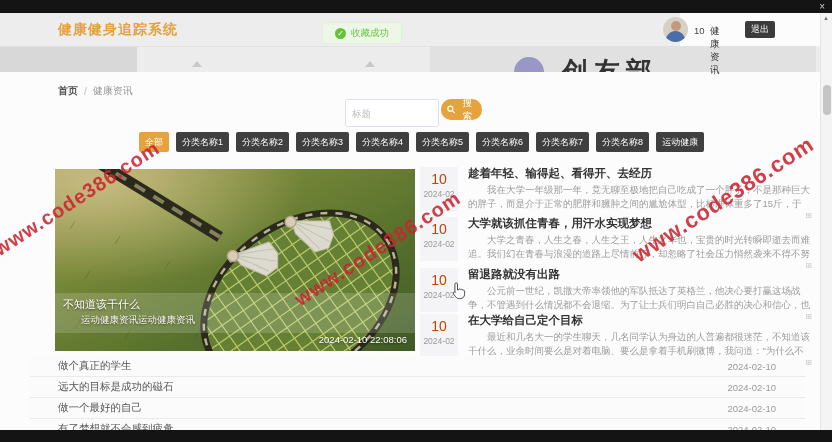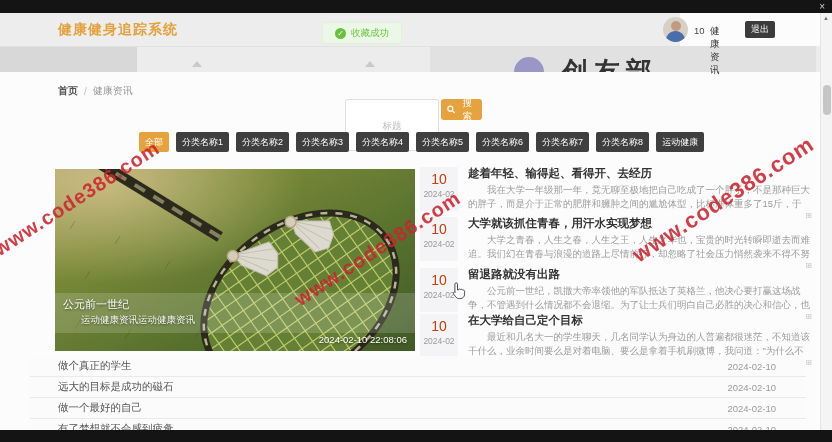--- a/index.html
+++ b/index.html
@@ -36,23 +36,23 @@
   .band .bigtext{position:absolute;left:562px;top:8px;font-size:26px;font-weight:bold;color:#333;letter-spacing:6px;white-space:nowrap;}
 
   
   .content{position:absolute;left:0;top:72px;width:820px;height:358px;background:#fcfcfc;}
   .breadcrumb{position:absolute;left:58px;top:12px;display:flex;gap:6px;align-items:center;}
   .bc-home{font-size:10px;color:#555;font-weight:bold;}
   .bc-sep{font-size:10px;color:#c0c4cc;}
   .bc-cur{font-size:10px;color:#999;}
 
   .search-input{position:absolute;left:345px;top:27px;width:80px;height:18px;border:1px solid #dcdfe6;border-radius:3px;
-                background:#fff;font-size:9.5px;padding:16px 6px;color:#666;outline:none;font-family:inherit;text-align:center;}
+                background:#fff;font-size:9.5px;padding:4px 6px;color:#666;outline:none;font-family:inherit;}
   .search-input::placeholder{color:#bdbdbd;}
-  .search-btn{position:absolute;left:441px;top:27px;width:41px;height:21px;background:#e6a23c;border:none;border-radius:3px;
+  .search-btn{position:absolute;left:441px;top:27px;width:41px;height:21px;background:#e6a23c;border:none;border-radius:10px;
               color:#fff;font-size:9.5px;display:flex;align-items:center;justify-content:center;gap:3px;cursor:pointer;font-family:inherit;}
 
   .filters{position:absolute;left:139px;top:60px;display:flex;gap:7px;}
   .fbtn{height:20px;padding:0 6px;font-size:9px;display:flex;align-items:center;justify-content:center;border-radius:2px;
         background:#3f3f3f;color:#fff;cursor:pointer;white-space:nowrap;}
   .fbtn.active{background:#e6a23c;}
 
   
   .carousel{position:absolute;left:55px;top:97px;width:360px;height:182px;overflow:hidden;background:#5f7c31;}
   .c-band{position:absolute;left:0;top:124px;width:360px;height:40px;background:rgba(255,255,255,0.16);}
@@ -197,21 +197,21 @@
         </g>
 
         <g transform="translate(236,52) rotate(28)">
           <path d="M0 0 L34 -18 L44 -8 L46 6 L36 16 L10 9 Z" fill="#f6f3ea" stroke="#d8d2c2" stroke-width="1"></path>
           <path d="M0 0 L40 -12 M0 0 L44 0 M0 0 L38 11" stroke="#dcd6c6" stroke-width="1"></path>
           <circle cx="0" cy="1" r="5.5" fill="#efe4d0" stroke="#c9b595" stroke-width="1.5"></circle>
         </g>
         <rect width="360" height="182" fill="#1d2a12" opacity="0.12"></rect>
       </svg>
       <div class="c-band"></div>
-      <div class="c-title">公元前一世纪</div>
+      <div class="c-title">不知道该干什么</div>
       <div class="c-sub">运动健康资讯运动健康资讯</div>
       <div class="c-time">2024-02-10 22:08:06</div>
     </div>
 
     <div class="news">
 
       <div class="news-item" style="top:0;">
         <div class="datebox">
           <div class="d-day">10</div>
           <div class="d-month">2024-02</div>

